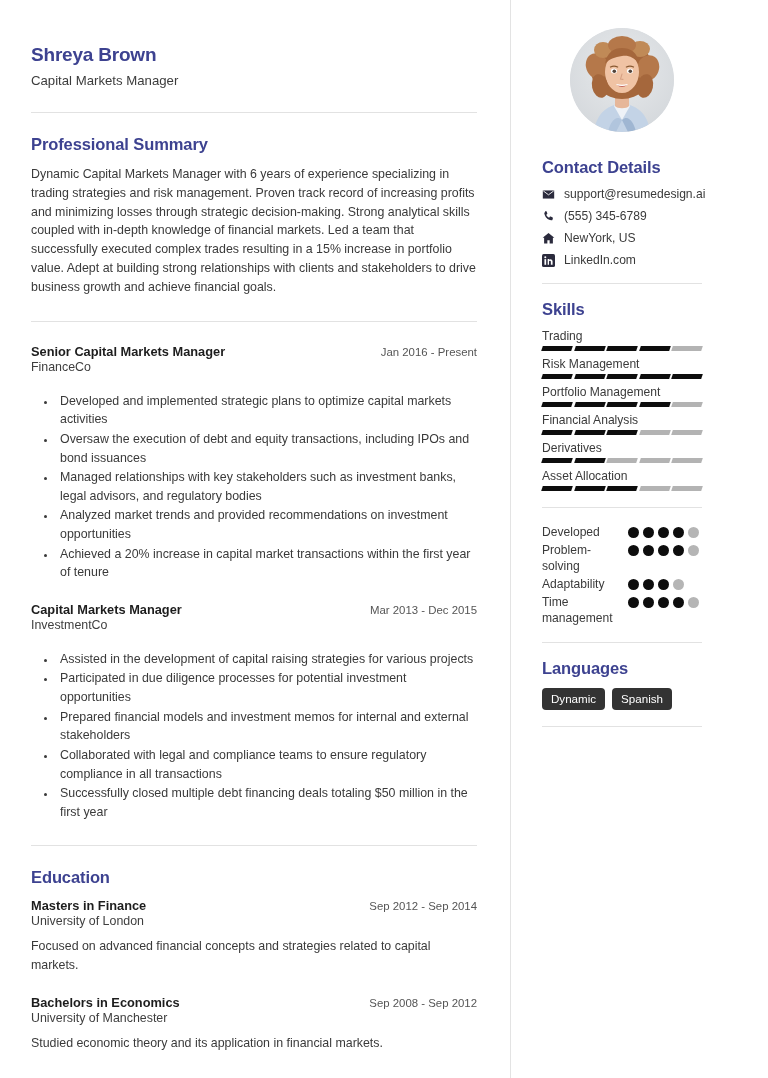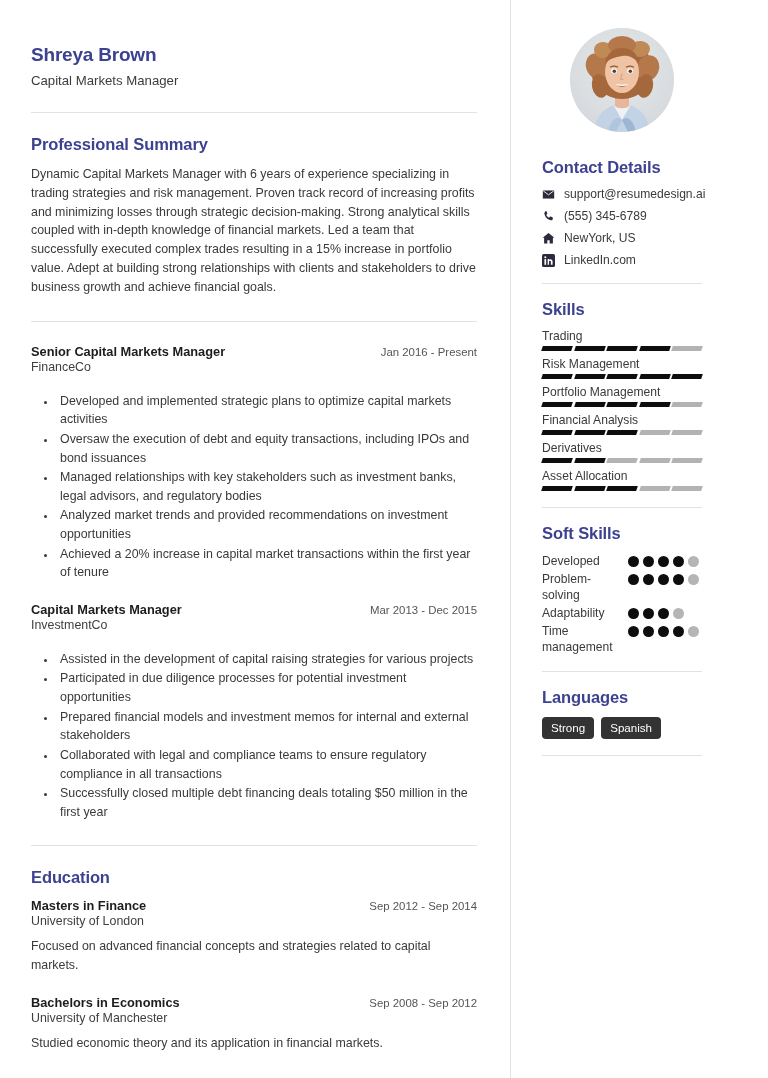--- a/index.html
+++ b/index.html
@@ -483,21 +483,20 @@
               <div class="skill-seg"></div>
               <div class="skill-seg"></div>
             </div>
           </div>
         </div>
     </div>
 
     <div class="r-hr"></div>
 
     <div>
-      <div class="r-sec-title">Soft Skills</div>
       <div id="soft-skills-list">
           <div class="soft-row">
             <div class="soft-label">Developed</div>
             <div class="soft-dots">
               <div class="dot on"></div>
               <div class="dot on"></div>
               <div class="dot on"></div>
               <div class="dot on"></div>
               <div class="dot"></div>
             </div>
@@ -532,21 +531,21 @@
             </div>
           </div>
         </div>
     </div>
 
     <div class="r-hr"></div>
 
     <div>
       <div class="r-sec-title">Languages</div>
       <div class="lang-wrap" id="languages-list">
-          <span class="lang-chip">Strong</span>
+          <span class="lang-chip">Dynamic</span>
           <span class="lang-chip">Spanish</span>
         </div>
     </div>
 
     <div class="r-hr"></div>
   </div>
 
 </div>
 
 </body></html>

